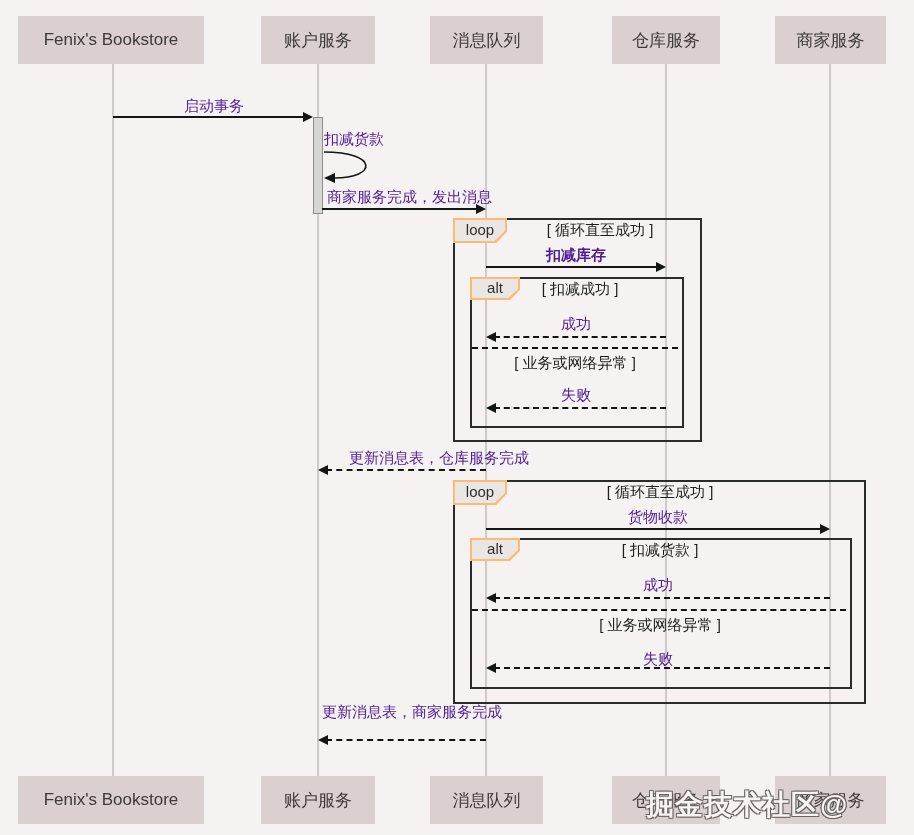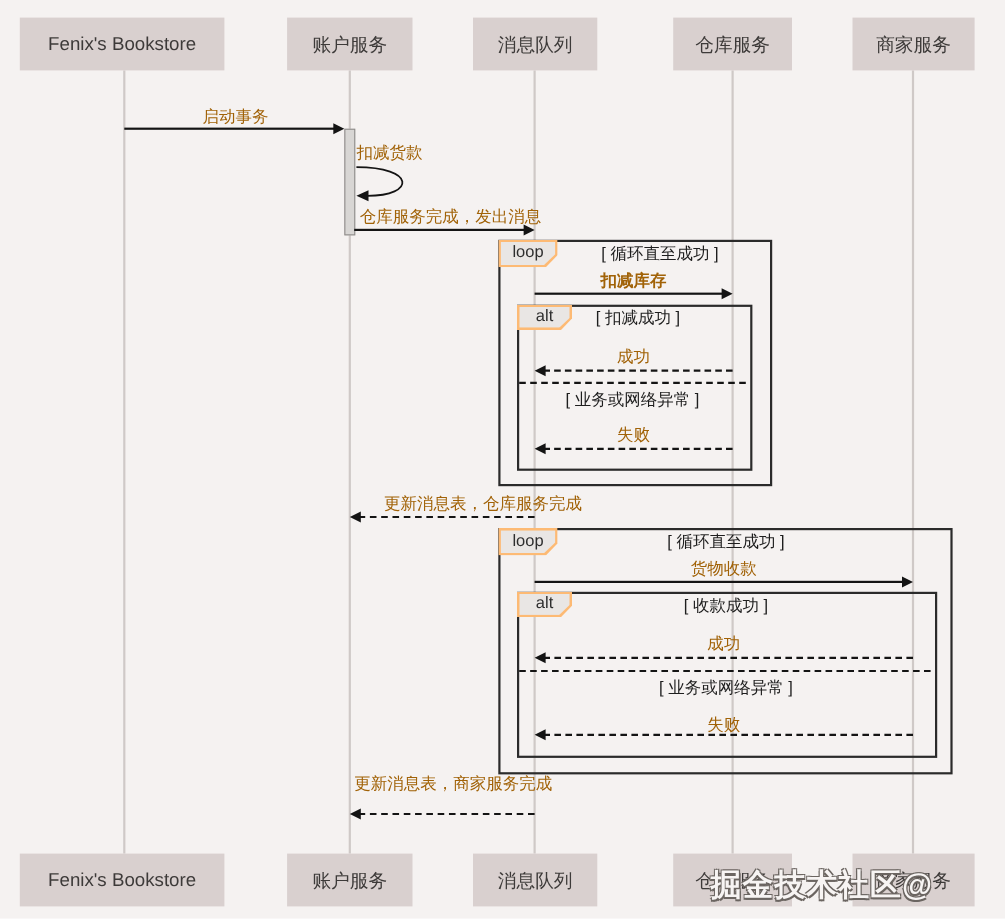--- a/index.html
+++ b/index.html
@@ -12,21 +12,21 @@
   
   .participant{position:absolute;height:48px;background:#d9d0cf;border-radius:0;
     display:flex;align-items:center;justify-content:center;
     font-size:17px;color:#3d3a39;z-index:3;}
 
   
   .activation{position:absolute;left:313px;top:117px;width:8px;height:95px;
     background:#d8d6d4;border:1px solid #8f8c8a;z-index:2;}
 
   
-  .msg-label{position:absolute;font-size:15px;color:#a16207;text-align:center;
+  .msg-label{position:absolute;font-size:15px;color:#4c1d95;text-align:center;
     white-space:nowrap;z-index:2;}
   .msg-label.left{text-align:left;}
 
   
   .msg-arrow{position:absolute;height:10px;z-index:2;}
   .msg-arrow .line{position:absolute;left:0;right:8px;top:4px;border-top:2px solid #141414;}
   .msg-arrow.dashed .line{border-top-style:dashed;}
   .msg-arrow.to-left .line{left:8px;right:0;}
   .head-r{position:absolute;right:0;top:0;width:0;height:0;
     border-top:5px solid transparent;border-bottom:5px solid transparent;border-left:10px solid #141414;}
@@ -81,21 +81,21 @@
     <div class="line"></div>
     <div class="head-r"></div>
   </div>
 
   <div class="msg-label left" style="left:324px;top:130px;">扣减货款</div>
   <svg class="self-arc" style="left:322px;top:148px;" width="60" height="36">
     <path d="M2 4 C 56 4, 56 30, 12 30" stroke="#141414" stroke-width="1.6" fill="none"></path>
     <polygon points="2,30 13,25 13,35" fill="#141414"></polygon>
   </svg>
 
-  <div class="msg-label left" style="left:327px;top:188px;">仓库服务完成，发出消息</div>
+  <div class="msg-label left" style="left:327px;top:188px;">商家服务完成，发出消息</div>
   <div class="msg-arrow" style="left:322px;top:204px;width:164px;">
     <div class="line"></div>
     <div class="head-r"></div>
   </div>
 
   <div class="fragment" style="left:453px;top:218px;width:245px;height:220px;"></div>
   <div class="frag-tab" style="left:453px;top:218px;width:54px;height:25px;">
     <span>loop</span>
   </div>
   <div class="guard" style="left:515px;top:221px;width:170px;">[ 循环直至成功 ]</div>
@@ -142,21 +142,21 @@
   <div class="msg-label" style="left:486px;top:508px;width:344px;">货物收款</div>
   <div class="msg-arrow" style="left:486px;top:524px;width:344px;">
     <div class="line"></div>
     <div class="head-r"></div>
   </div>
 
   <div class="fragment" style="left:470px;top:538px;width:378px;height:147px;"></div>
   <div class="frag-tab" style="left:470px;top:538px;width:50px;height:23px;">
     <span>alt</span>
   </div>
-  <div class="guard" style="left:565px;top:541px;width:190px;">[ 收款成功 ]</div>
+  <div class="guard" style="left:565px;top:541px;width:190px;">[ 扣减货款 ]</div>
 
   <div class="msg-label" style="left:486px;top:576px;width:344px;">成功</div>
   <div class="msg-arrow dashed to-left" style="left:486px;top:593px;width:344px;">
     <div class="line"></div>
     <div class="head-l"></div>
   </div>
 
   <div class="divider" style="left:472px;top:609px;width:374px;"></div>
   <div class="guard" style="left:565px;top:616px;width:190px;">[ 业务或网络异常 ]</div>
 

